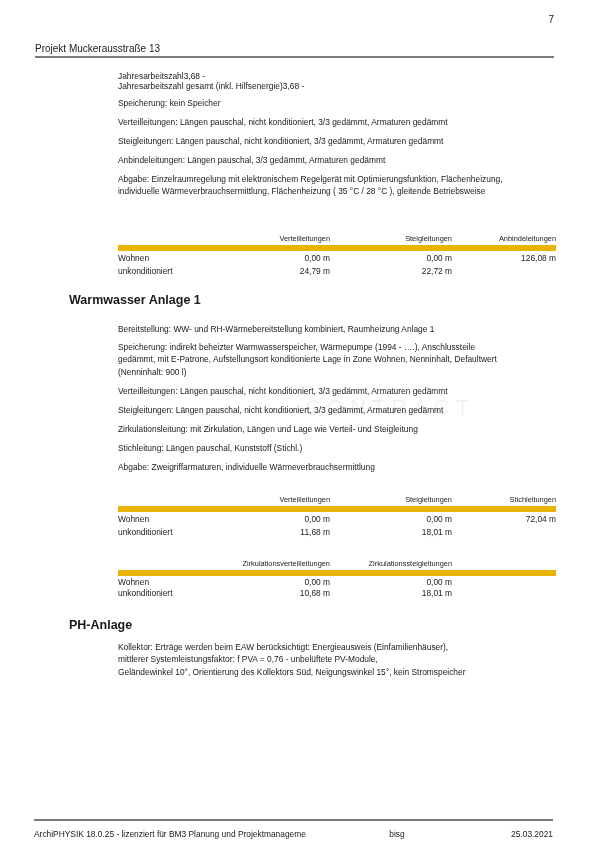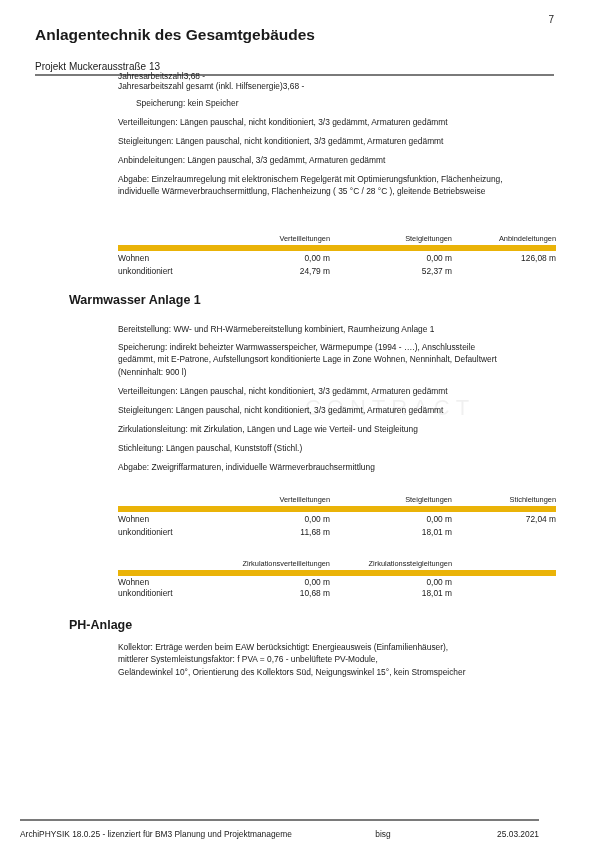--- a/index.html
+++ b/index.html
@@ -18,53 +18,52 @@
 
     .section-title { position: absolute; left: 69px; font-size: 12.5px; font-weight: bold; }
 
     table.len { position: absolute; left: 118px; width: 438px; border-collapse: collapse; font-size: 8.4px; }
     table.len th { font-weight: normal; font-size: 7.4px; text-align: right; padding: 0 0 2px 0; border-bottom: 6px solid #eab308; height: 10px; }
     table.len th:first-child { text-align: left; }
     table.len td { text-align: right; padding: 0; height: 13px; }
     table.len td:first-child { text-align: left; }
     table.len.tight td { height: 11px; }
 
-    .footer { position: absolute; left: 20px; top: 819px; width: 519px; }
+    .footer { position: absolute; left: 34px; top: 819px; width: 519px; }
     .footer .rule { height: 2px; background: #7a7a7a; }
     .footer .line { display: flex; font-size: 8.4px; margin-top: 8px; }
     .footer .app { width: 303px; overflow: hidden; white-space: nowrap; }
     .footer .user { width: 120px; text-align: center; }
     .footer .date { flex: 1; text-align: right; }
 
     .watermark { position: absolute; left: 300px; top: 395px; width: 180px; text-align: center;
       color: rgba(0,0,0,0.06); font-size: 22px; letter-spacing: 6px; pointer-events: none; }
   </style>
 </head>
 <body>
 
 <div class="page-number">7</div>
 
 <div class="header">
-  <div class="title">Anlagentechnik des Gesamtgebäudes</div>
   <div class="subtitle">Projekt Muckerausstraße 13</div>
   <div class="rule"></div>
 </div>
 
 <div class="kv" style="top:71px;">
   <div class="row">
     <span>Jahresarbeitszahl</span>
     <span>3,68 -</span>
   </div>
   <div class="row">
     <span>Jahresarbeitszahl gesamt (inkl. Hilfsenergie)</span>
     <span>3,68 -</span>
   </div>
 </div>
 
-<div class="text" style="top:97px;margin-left:18px;">Speicherung: kein Speicher</div>
+<div class="text" style="top:97px;">Speicherung: kein Speicher</div>
 <div class="text" style="top:116px;">Verteilleitungen: Längen pauschal, nicht konditioniert, 3/3 gedämmt, Armaturen gedämmt</div>
 <div class="text" style="top:135px;">Steigleitungen: Längen pauschal, nicht konditioniert, 3/3 gedämmt, Armaturen gedämmt</div>
 <div class="text" style="top:154px;">Anbindeleitungen: Längen pauschal, 3/3 gedämmt, Armaturen gedämmt</div>
 <div class="text" style="top:173px; width:390px;">Abgabe: Einzelraumregelung mit elektronischem Regelgerät mit Optimierungsfunktion, Flächenheizung, individuelle Wärmeverbrauchsermittlung, Flächenheizung ( 35 °C / 28 °C ), gleitende Betriebsweise</div>
 
 <table class="len" style="top:233px;">
   <thead>
     <tr>
       <th style="width:90px;"></th>
       <th style="width:122px;">Verteilleitungen</th>
@@ -75,21 +74,21 @@
   <tbody>
     <tr>
       <td>Wohnen</td>
       <td>0,00 m</td>
       <td>0,00 m</td>
       <td>126,08 m</td>
     </tr>
     <tr>
       <td>unkonditioniert</td>
       <td>24,79 m</td>
-      <td>52,37 m</td>
+      <td>22,72 m</td>
       <td></td>
     </tr>
   </tbody>
 </table>
 
 <div class="section-title" style="top:293px;">Warmwasser Anlage 1</div>
 
 <div class="text" style="top:323px;">Bereitstellung: WW- und RH-Wärmebereitstellung kombiniert, Raumheizung Anlage 1</div>
 <div class="text" style="top:341px; width:390px;">Speicherung: indirekt beheizter Warmwasserspeicher, Wärmepumpe (1994 - ….), Anschlussteile gedämmt, mit E-Patrone, Aufstellungsort konditionierte Lage in Zone Wohnen, Nenninhalt, Defaultwert (Nenninhalt: 900 l)</div>
 <div class="text" style="top:385px;">Verteilleitungen: Längen pauschal, nicht konditioniert, 3/3 gedämmt, Armaturen gedämmt</div>

